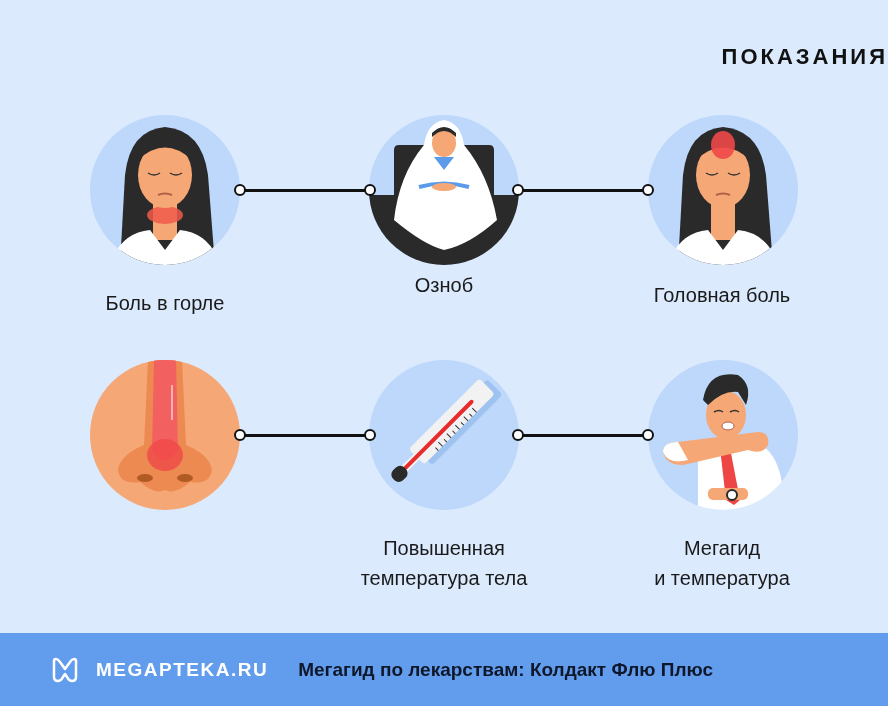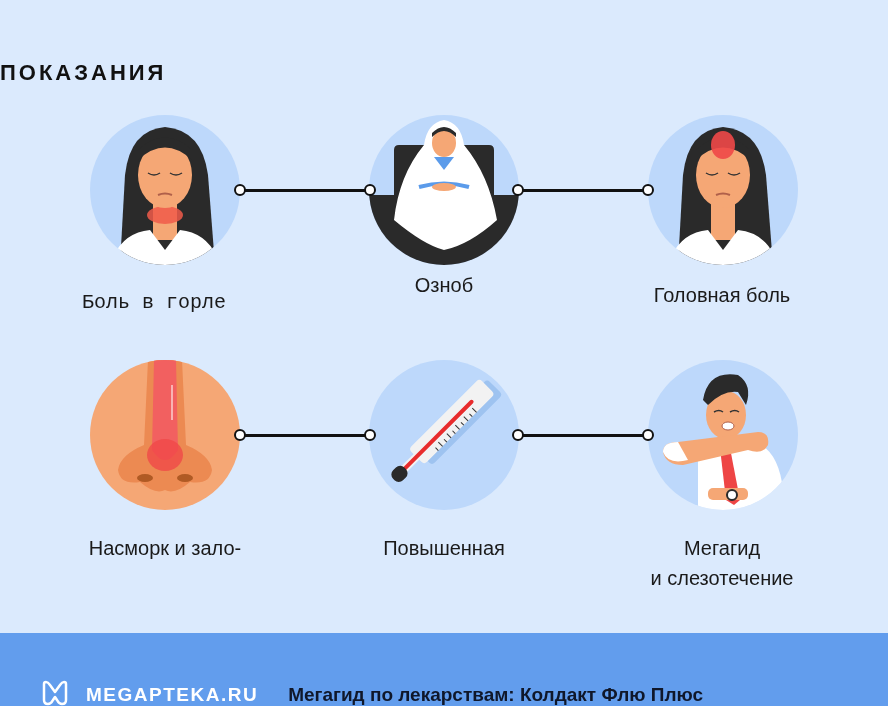--- a/index.html
+++ b/index.html
@@ -4,22 +4,22 @@
 <style>
   * { margin: 0; padding: 0; box-sizing: border-box; }
   html, body { width: 888px; height: 706px; overflow: hidden; }
   body {
     background: #dbeafd;
     font-family: "Liberation Sans", "DejaVu Sans", sans-serif;
     color: #111111;
     position: relative;
   }
   .title {
-    position: absolute; top: 60px; left: 0; width: 888px;
-    text-align: left; font-size: 22px; font-weight: 700;
+    position: absolute; top: 44px; left: 0; width: 888px;
+    text-align: right; font-size: 22px; font-weight: 700;
     letter-spacing: 3px; color: #111111;
   }
   .circle {
     position: absolute; width: 150px; height: 150px; border-radius: 50%;
     background: #bdd8fb; overflow: hidden;
   }
   .circle svg { width: 150px; height: 150px; display: block; }
   .label {
     position: absolute; width: 260px; text-align: center;
     font-size: 20px; line-height: 30px; color: #1a1a1a;
@@ -29,21 +29,21 @@
     position: absolute; left: 6px; right: 6px; top: 6px; height: 2.5px; background: #111;
   }
   .connector .dot {
     position: absolute; top: 1px; width: 12px; height: 12px; border-radius: 50%;
     border: 2.5px solid #111; background: #ffffff;
   }
   .connector .dot.l { left: 0; }
   .connector .dot.r { right: 0; }
   .footer {
     position: absolute; left: 0; top: 633px; width: 888px; height: 73px;
-    background: #629ded; display: flex; align-items: flex-end; padding-left: 40px;
+    background: #629ded; display: flex; align-items: center; padding-left: 50px;
   }
   .footer .logo-icon { width: 30px; height: 26px; margin-right: 16px; }
   .footer .brand {
     color: #ffffff; font-weight: 700; font-size: 19px; letter-spacing: 1.5px;
     margin-right: 30px;
   }
   .footer .tagline { color: #0f172a; font-weight: 700; font-size: 19px; }
 </style>
 </head>
 <body>
@@ -92,21 +92,21 @@
   <div class="line"></div>
     <div class="dot l"></div>
     <div class="dot r"></div>
 </div>
 <div class="connector" style="left:512px; top:183px; width:142px;">
   <div class="line"></div>
     <div class="dot l"></div>
     <div class="dot r"></div>
 </div>
 
-<div class="label" style="left:24px; top:288px;font-family:Liberation Mono, monospace;">
+<div class="label" style="left:35px; top:288px;">
   <div>Боль в горле</div>
 </div>
 <div class="label" style="left:314px; top:270px;">
   <div>Озноб</div>
 </div>
 <div class="label" style="left:592px; top:280px;">
   <div>Головная боль</div>
 </div>
 
 <div class="circle" style="left:90px; top:360px; background:#f5a775;">
@@ -163,28 +163,28 @@
     <div class="dot l"></div>
     <div class="dot r"></div>
 </div>
 <div class="connector" style="left:512px; top:428px; width:142px;">
   <div class="line"></div>
     <div class="dot l"></div>
     <div class="dot r"></div>
 </div>
 
 <div class="label" style="left:35px; top:533px;">
-  <div>Насморк и зало-</div>
 </div>
 <div class="label" style="left:314px; top:533px;">
   <div>Повышенная</div>
+  <div>температура тела</div>
 </div>
 <div class="label" style="left:592px; top:533px;">
   <div>Мегагид</div>
-  <div>и слезотечение</div>
+  <div>и температура</div>
 </div>
 
 <div class="footer">
   <svg class="logo-icon" viewBox="0 0 30 26">
     <path d="M4 4 Q4 2 6 2 Q8 2 10 5 L15 12 L20 5 Q22 2 24 2 Q26 2 26 4 L26 20 Q26 24 22 24 Q19 24 17 20 L15 17 L13 20 Q11 24 8 24 Q4 24 4 20 Z" fill="none" stroke="#ffffff" stroke-width="2.5" stroke-linejoin="round"></path>
   </svg>
   <span class="brand">MEGAPTEKA.RU</span>
   <span class="tagline">Мегагид по лекарствам: Колдакт Флю Плюс</span>
 </div>
 

